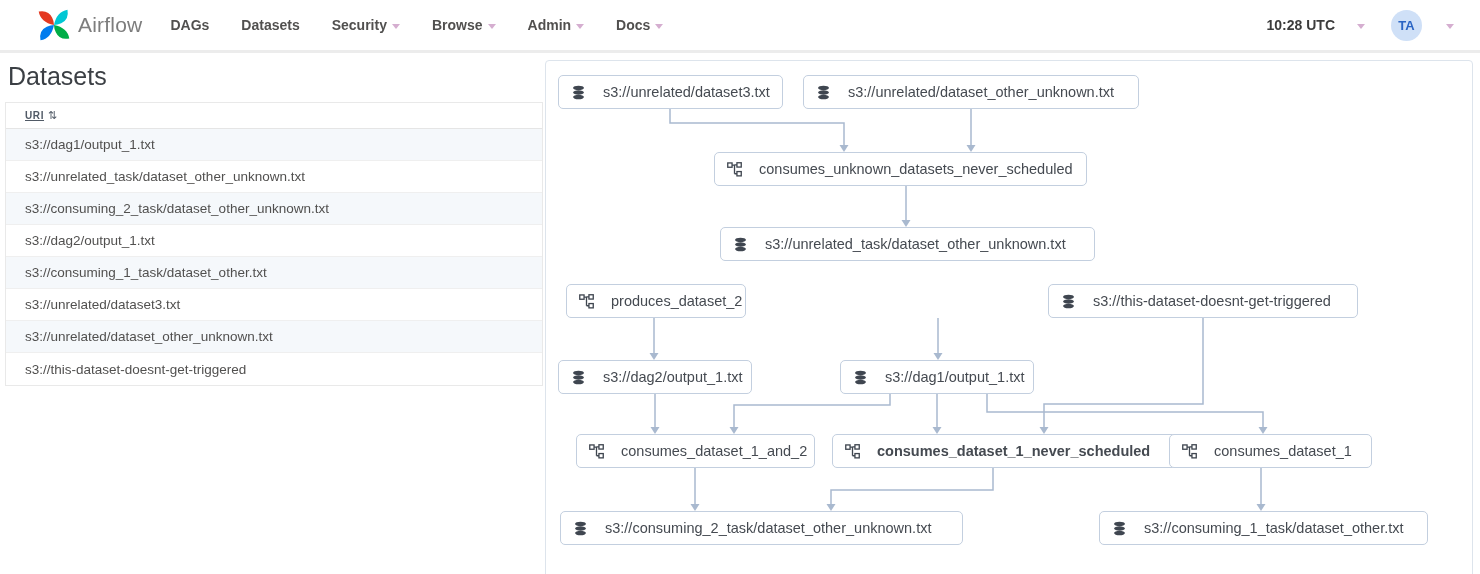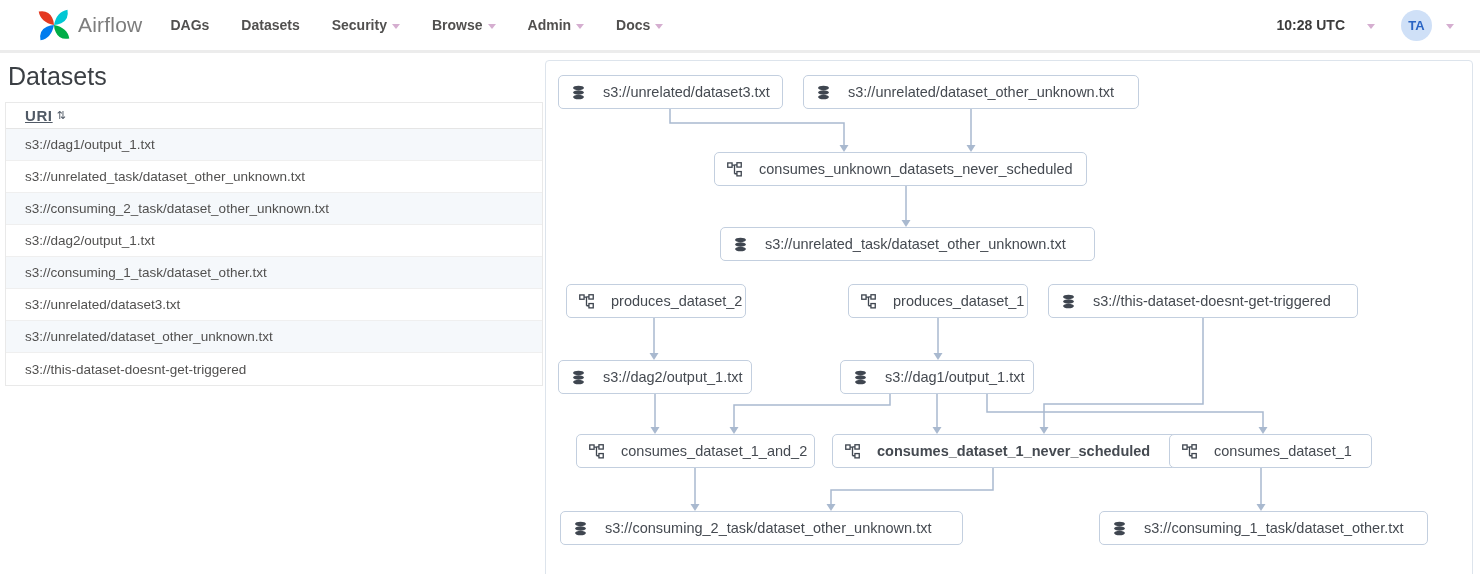--- a/index.html
+++ b/index.html
@@ -14,31 +14,31 @@
   .brand { display:flex; align-items:center; gap:6px; margin-left:36px; cursor:pointer; }
   .brand-text { font-size:21px; color:#7d7d7d; letter-spacing:.2px; }
   .nav { display:flex; align-items:center; margin-left:28px; gap:32px; }
   .nav-item { display:flex; align-items:center; gap:5px; font-size:14px; font-weight:700;
     color:#51504f; cursor:pointer; }
   .caret { width:0; height:0; border-left:4px solid transparent; border-right:4px solid transparent;
     border-top:5px solid #d5aed0; margin-top:2px; }
   .nav-right { margin-left:auto; display:flex; align-items:center; gap:26px; margin-right:26px; }
   .clock { display:flex; align-items:center; gap:22px; font-size:14px; font-weight:700;
     color:#3c3c3c; cursor:pointer; }
-  .user { display:flex; align-items:center; gap:14px; cursor:pointer;justify-content:flex-end; }
+  .user { display:flex; align-items:center; gap:24px; cursor:pointer;justify-content:flex-end; }
   .avatar { width:31px; height:31px; border-radius:50%; background:#cfe0f7; color:#2b65c4;
     font-size:13px; font-weight:700; display:flex; align-items:center; justify-content:center; }
 
   
   .page-title { position:absolute; left:8px; top:62px; font-size:25px; font-weight:400; color:#3b3f44; }
   .ds-table { position:absolute; left:5px; top:102px; width:538px;
     border:1px solid #e9e9e9; background:#fff; font-size:13.5px; }
   .ds-thead { height:26px; display:flex; align-items:center; padding-left:19px;
     border-bottom:1px solid #e5e5e5; cursor:pointer; }
-  .ds-th { font-size:15px; font-weight:700; letter-spacing:.6px; color:#515a66;text-decoration:underline; }
+  .ds-th { font-size:10px; font-weight:700; letter-spacing:.6px; color:#515a66;text-decoration:underline; }
   .sort-glyph { font-size:11px; color:#515a66; margin-left:4px; }
   .ds-row { height:32px; display:flex; align-items:center; padding-left:19px;
     border-bottom:1px solid #efefef; color:#51504f; cursor:pointer; white-space:nowrap; }
   .ds-row:nth-child(odd) { background:#f5f8fb; }
   .ds-row:last-child { border-bottom:none; }
 
   
   .graph-panel { position:absolute; left:545px; top:60px; width:928px; height:520px;
     border:1px solid #dde4ec; border-radius:4px; background:#fff; }
   .edges-svg { position:absolute; left:0; top:0; width:928px; height:520px; }
@@ -196,31 +196,20 @@
       <span class="n-icon">
         <svg width="15" height="15" viewBox="0 0 16 16" fill="none" stroke="#3f4650" stroke-width="1.4">
           <rect x="0.8" y="1" width="4.6" height="4.6"></rect>
           <rect x="10.6" y="0.8" width="4.6" height="4.6"></rect>
           <rect x="10.6" y="10.2" width="4.6" height="4.6"></rect>
           <path d="M5.4,3.3 H8 M8,3.1 V12.5 M8,3.1 H10.6 M8,12.5 H10.6"></path>
         </svg>
       </span>
       <span>produces_dataset_2</span>
     </div>
-    <div class="g-node" style="left: 302px; top: 223px; width: 180px;">
-      <span class="n-icon">
-        <svg width="15" height="15" viewBox="0 0 16 16" fill="none" stroke="#3f4650" stroke-width="1.4">
-          <rect x="0.8" y="1" width="4.6" height="4.6"></rect>
-          <rect x="10.6" y="0.8" width="4.6" height="4.6"></rect>
-          <rect x="10.6" y="10.2" width="4.6" height="4.6"></rect>
-          <path d="M5.4,3.3 H8 M8,3.1 V12.5 M8,3.1 H10.6 M8,12.5 H10.6"></path>
-        </svg>
-      </span>
-      <span>produces_dataset_1</span>
-    </div>
     <div class="g-node" style="left: 502px; top: 223px; width: 310px;">
       <span class="n-icon">
         <svg width="15" height="15" viewBox="0 0 16 16" fill="#3f4650">
           <ellipse cx="8" cy="3.1" rx="5.8" ry="2.4"></ellipse>
           <ellipse cx="8" cy="8" rx="5.8" ry="2.4"></ellipse>
           <ellipse cx="8" cy="12.9" rx="5.8" ry="2.4"></ellipse>
         </svg>
       </span>
       <span>s3://this-dataset-doesnt-get-triggered</span>
     </div>

